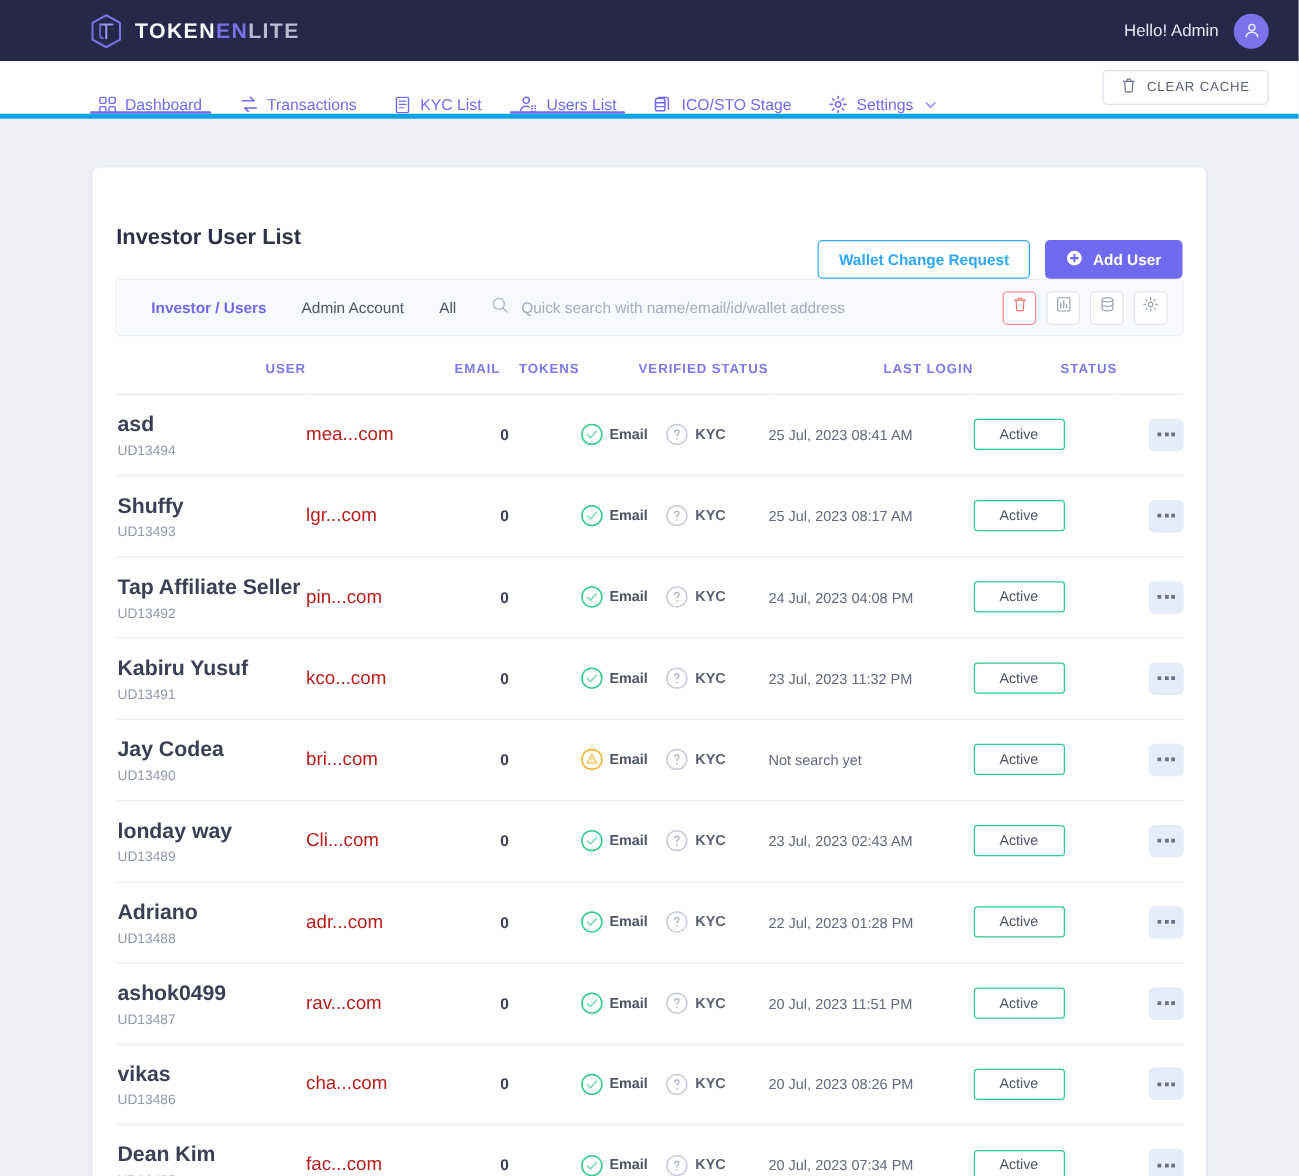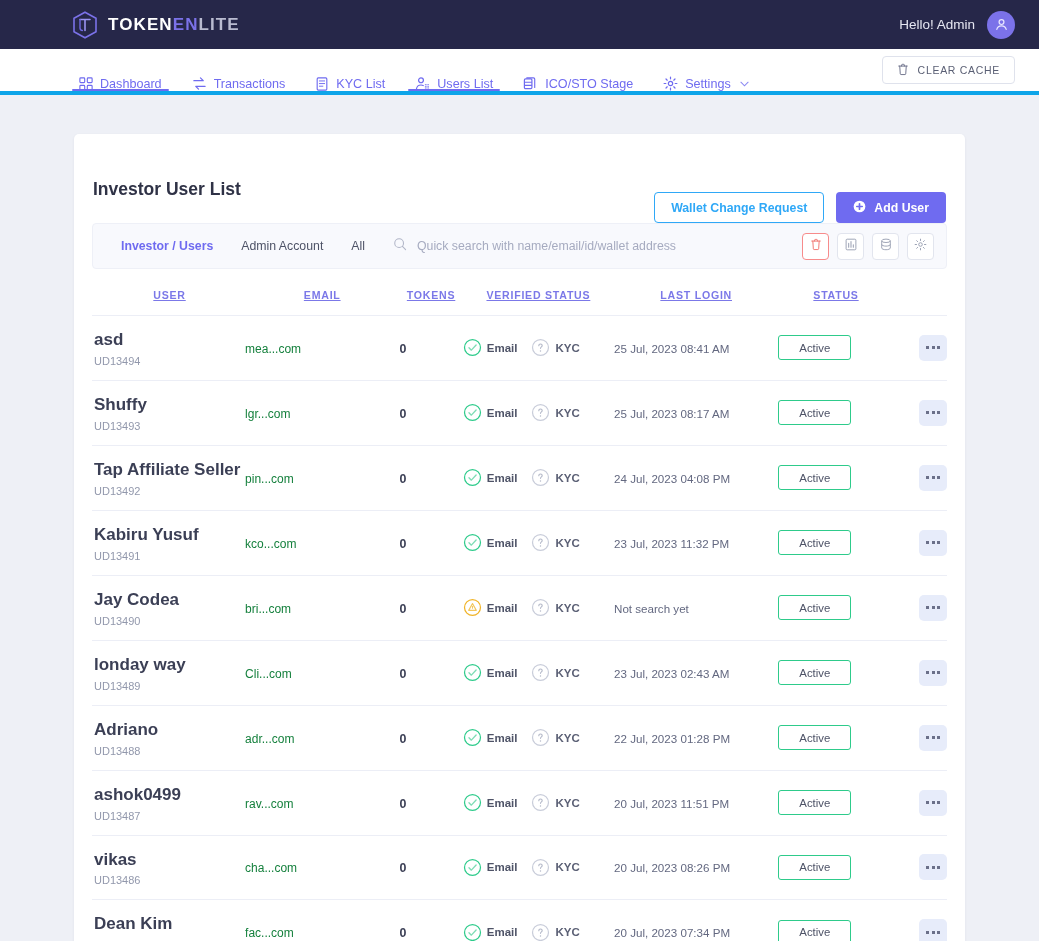--- a/index.html
+++ b/index.html
@@ -122,40 +122,39 @@
     width: 27px; height: 27px; border-radius: 4px;
     border: 1px solid #e2e5ee; background: #fff;
     display: flex; align-items: center; justify-content: center;
     cursor: pointer;
   }
   .tool-btn.danger { border-color: #f78b8b; }
 
   
   table { width: 100%; border-collapse: collapse; }
   thead th {
-    text-align: center; font-size: 10.6px; letter-spacing: .75px;
+    text-align: right; font-size: 10.6px; letter-spacing: .75px;
     color: #7b78e8; font-weight: bold;
     padding: 20px 0 14px 0;
-    text-decoration: underline;
   }
   tbody td {
     border-top: 1px solid #eceef6;
     padding: 13px 0; vertical-align: middle;
   }
   .col-user   { width: 160px; padding-left: 2px; }
   .col-email  { width: 165px; }
   .col-tokens { width: 65px; }
   .col-verif  { width: 155px; }
   .col-login  { width: 178px; }
   .col-status { width: 120px; }
   .col-act    { width: 56px; }
 
   .u-name { font-size: 17px; font-weight: bold; color: #3b3f55; line-height: 1.35; }
   .u-id   { font-size: 11px; color: #9298ac; margin-top: 3px; }
-  .cell-email { font-size: 12px; color: #15803d; }
+  .cell-email { font-size: 15px; color: #b91c1c; }
   .cell-tokens { font-size: 12.4px; font-weight: bold; color: #3b3f55; }
   .cell-login { font-size: 11.6px; color: #636880; }
 
   .verif { display: flex; align-items: center; gap: 7px; }
   .vg { display: flex; align-items: center; gap: 5px; }
   .vlabel { font-size: 11.5px; font-weight: bold; color: #4e5367; }
   .vlabel.mut { color: #5a5f74; }
   .badge-ico { width: 19px; height: 19px; display: block; }
 
   .status-pill {

